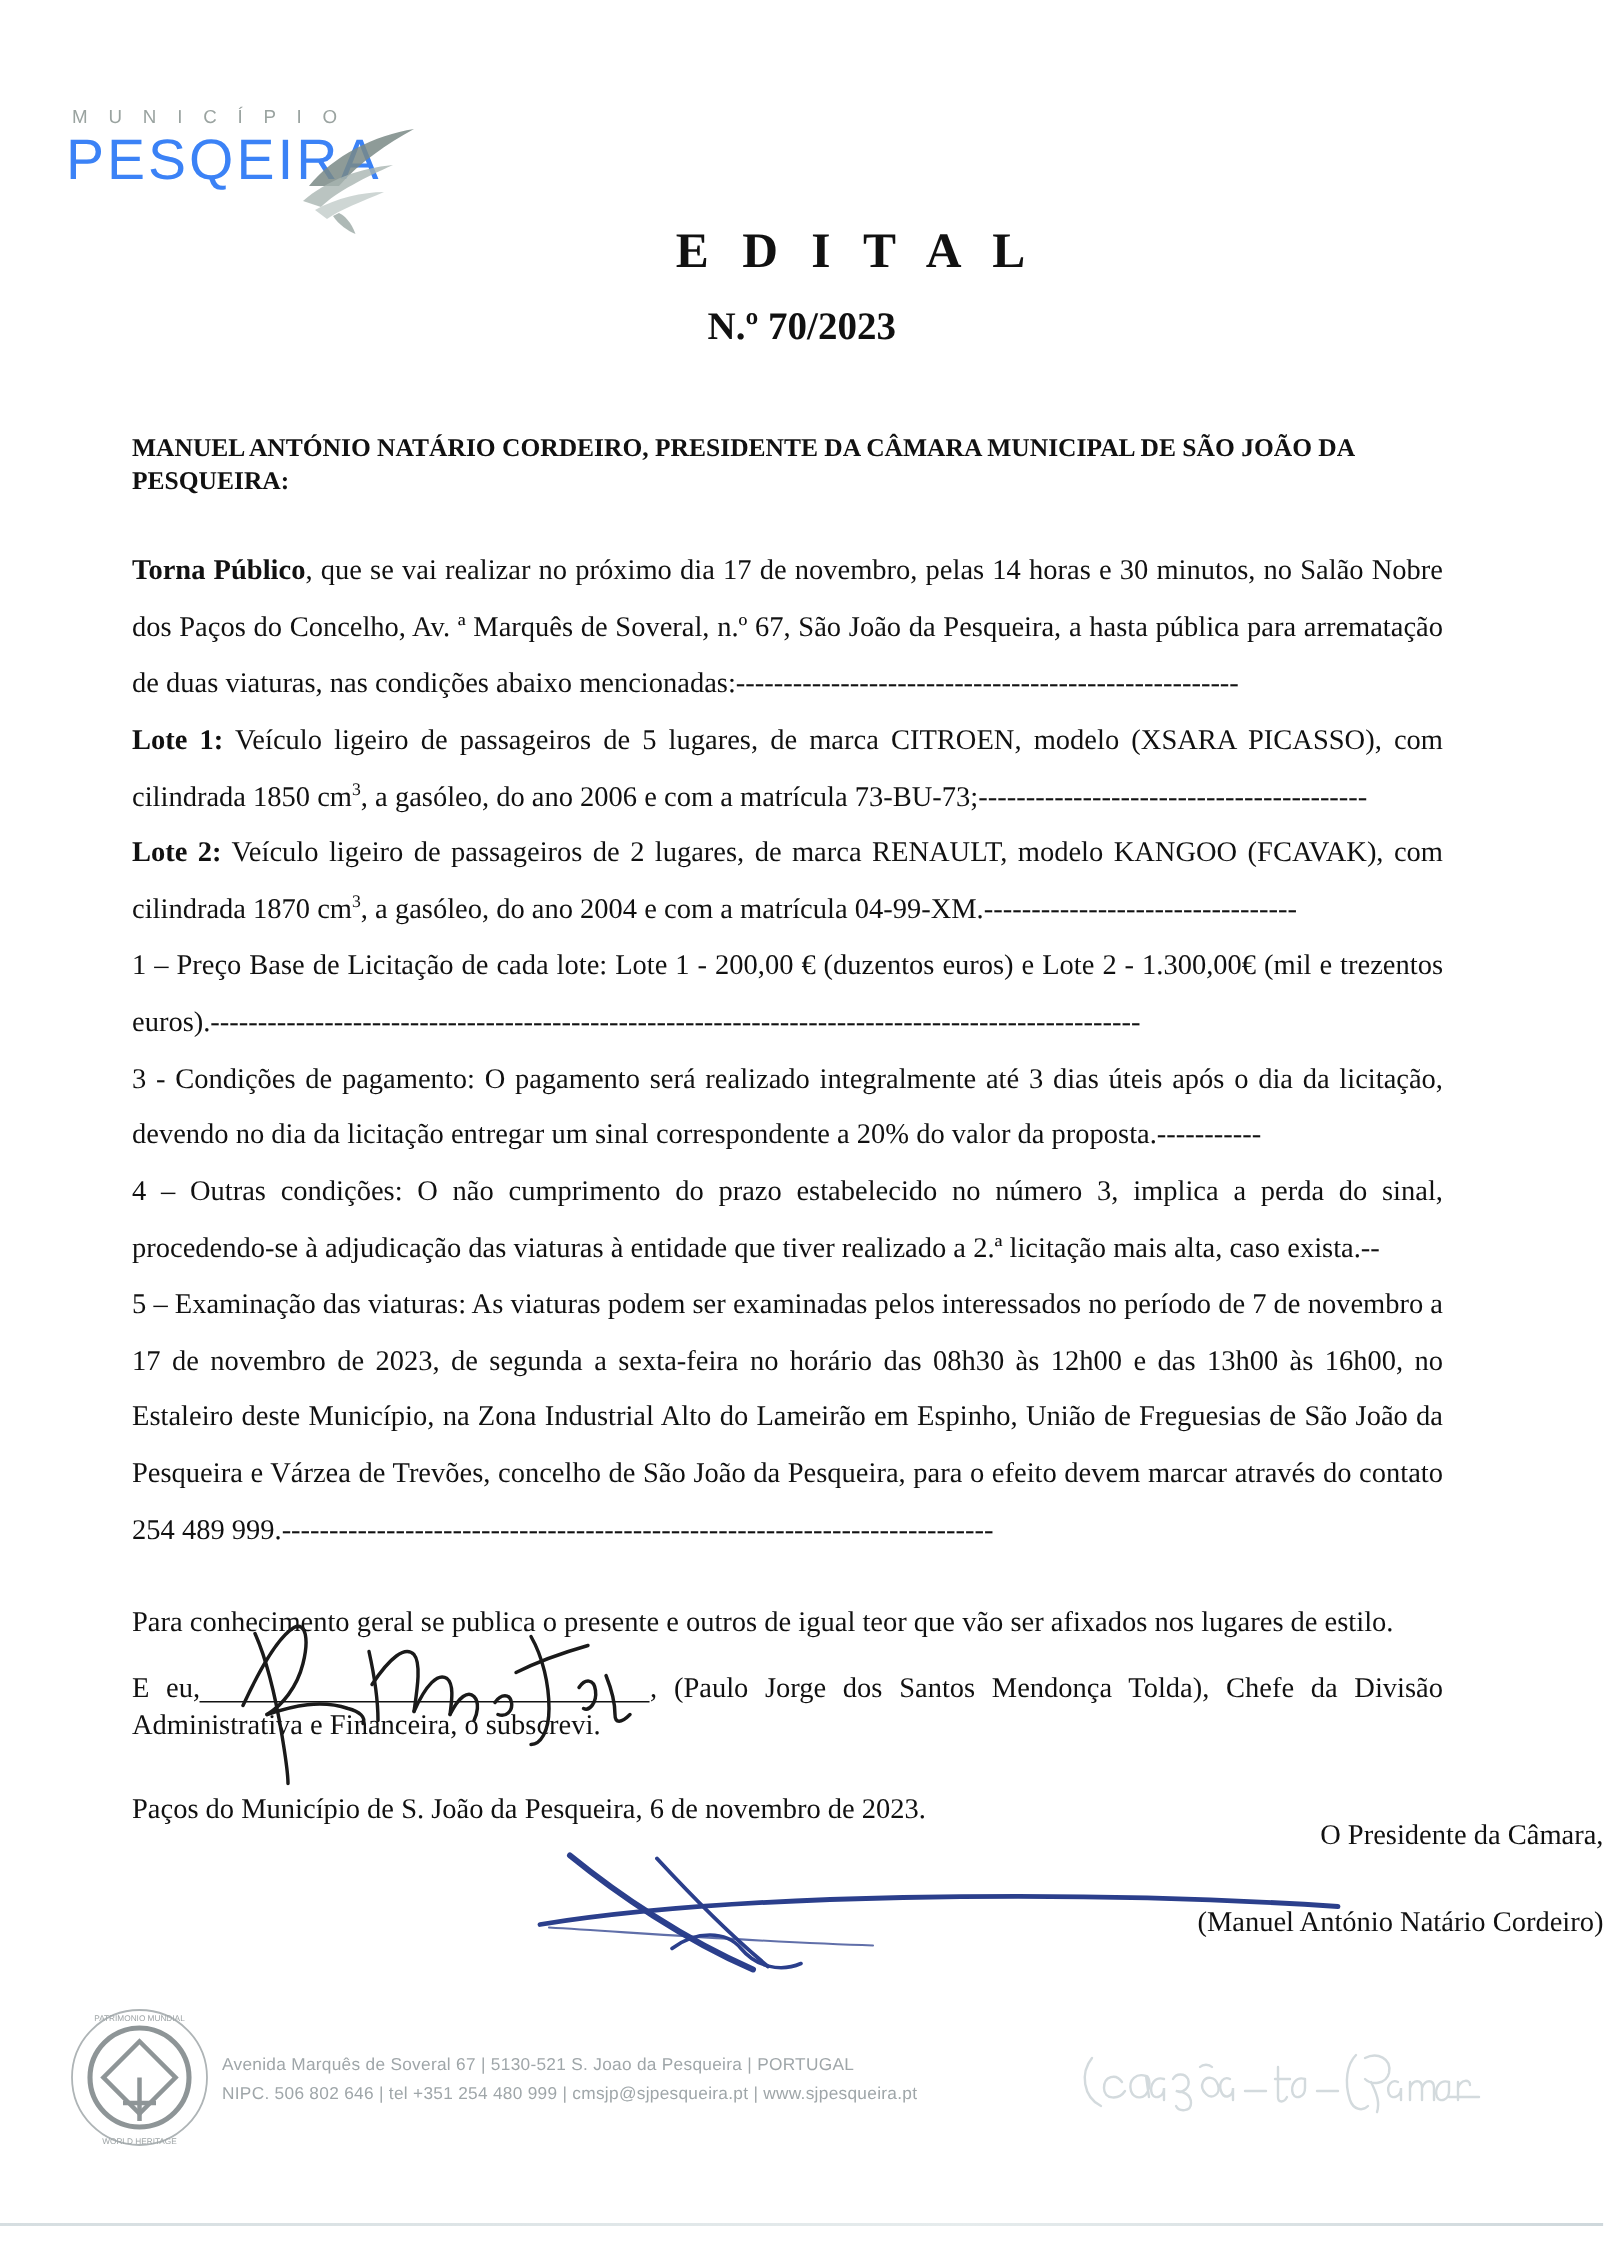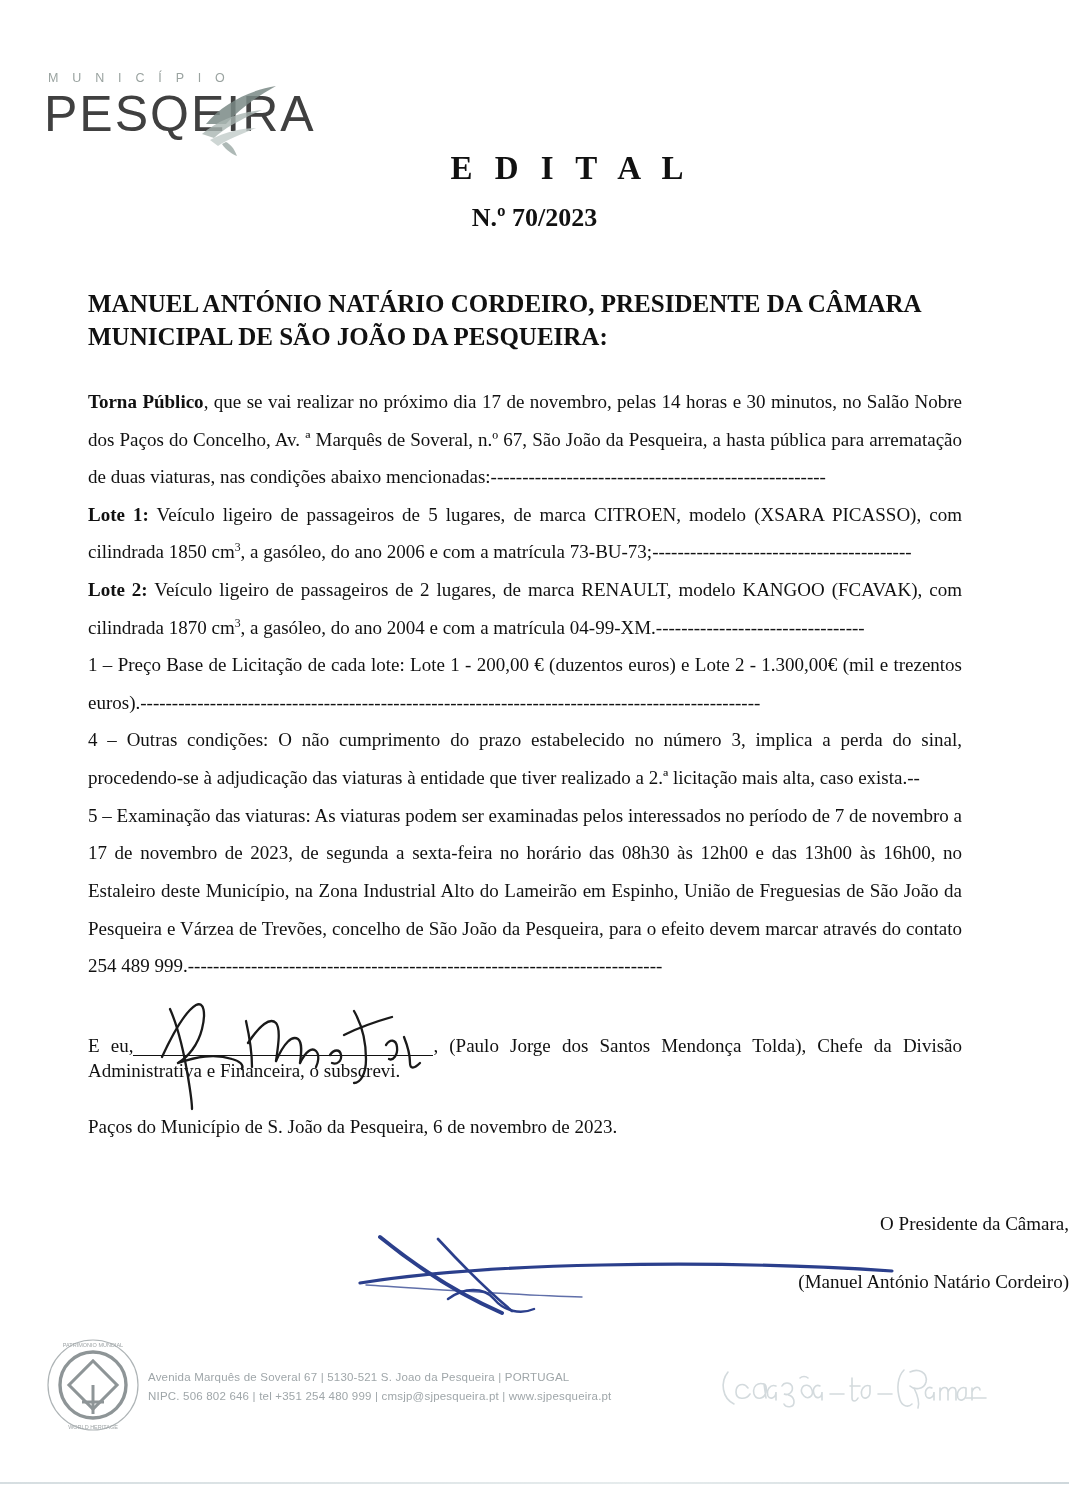--- a/index.html
+++ b/index.html
@@ -31,23 +31,23 @@
     font-size: 12.5px;
     letter-spacing: 5.2px;
     color: #9aa3a0;
     margin-left: 4px;
     line-height: 1;
     margin-top: 28px;
   }
   .logo-word {
     position: relative;
     font-family: "Liberation Sans", sans-serif;
-    font-size: 50px;
+    font-size: 38px;
     letter-spacing: 2px;
-    color: #404040;
+    color: #3b82f6;
     line-height: 1.05;
     margin-top: 3px;
     font-weight: 400;
   }
   .logo-bird {
     position: absolute;
     left: 148px;
     top: -10px;
     width: 90px;
     height: 78px;
@@ -77,21 +77,21 @@
   }
 
   
   .body-area {
     position: absolute;
     left: 88px;
     top: 288px;
     width: 874px;
   }
   .heading {
-    font-size: 25px;
+    font-size: 17px;
     font-weight: bold;
     line-height: 1.30;
     margin: 0 0 30px 0;
     text-align: left;
   }
   p.para {
     font-size: 19px;
     line-height: 1.98;
     margin: 0;
     text-align: justify;
@@ -226,31 +226,35 @@
 
     <p class="para">
       <span class="b">Lote 2:</span><span> Veículo ligeiro de passageiros de 2 lugares, de marca RENAULT, modelo KANGOO  (FCAVAK), com cilindrada 1870 cm</span><sup class="cm">3</sup><span>, a gasóleo, do ano 2004 e com a matrícula 04-99-XM.</span><span class="dashes">---------------------------------</span>
     </p>
 
     <p class="para">
       <span>1 – Preço Base de Licitação de cada lote: Lote 1 - 200,00 € (duzentos euros) e Lote 2 -  1.300,00€ (mil e trezentos euros).</span><span class="dashes">--------------------------------------------------------------------------------------------------</span>
     </p>
 
 
+    <p class="para">
+      <span>3 - Condições de pagamento: O pagamento será realizado integralmente até 3 dias úteis após o dia da licitação, devendo no dia da licitação entregar um sinal correspondente a 20% do valor da proposta.</span><span class="dashes">-----------</span>
+    </p>
 
     <p class="para">
       <span>4 – Outras condições: O não cumprimento do prazo estabelecido no número 3, implica a perda do sinal, procedendo-se à adjudicação das viaturas à entidade que tiver realizado a 2.ª licitação mais alta, caso exista.</span><span class="dashes">--</span>
     </p>
 
     <p class="para">
       <span>5 – Examinação das viaturas: As viaturas podem ser examinadas pelos interessados no período de 7 de novembro a 17 de novembro de 2023, de segunda a sexta-feira no horário das 08h30 às 12h00 e das 13h00 às 16h00, no Estaleiro deste Município, na Zona Industrial Alto do Lameirão em Espinho, União de Freguesias de São João da Pesqueira e Várzea de Trevões, concelho de São João da Pesqueira, para o efeito devem marcar através do contato 254 489 999.</span><span class="dashes">---------------------------------------------------------------------------</span>
     </p>
 
     <div class="spacer-lg"></div>
 
+    <p class="para tight">Para conhecimento geral se publica o presente e outros de igual teor que vão ser afixados nos lugares de estilo.</p>
 
     <div class="spacer-md"></div>
 
     <p class="para tight sig-wrap">
       <span>E eu,</span><span class="sig-line"></span><span>, (Paulo Jorge dos Santos Mendonça Tolda), Chefe da Divisão Administrativa e Financeira, o subscrevi.</span>
       <svg class="sig-ink-1" viewBox="0 0 330 120" preserveAspectRatio="none">
         <g fill="none" stroke="#1a1a1a" stroke-width="2.3" stroke-linecap="round">
           <path d="M22 18 C30 36, 36 62, 40 86 C43 104, 44 112, 44 118"></path>
           <path d="M14 66 C26 40, 38 20, 48 14 C56 10, 58 22, 54 38 C50 54, 40 66, 30 72"></path>
           <path d="M30 72 C48 66, 66 62, 84 68 C92 70, 96 74, 94 78"></path>

